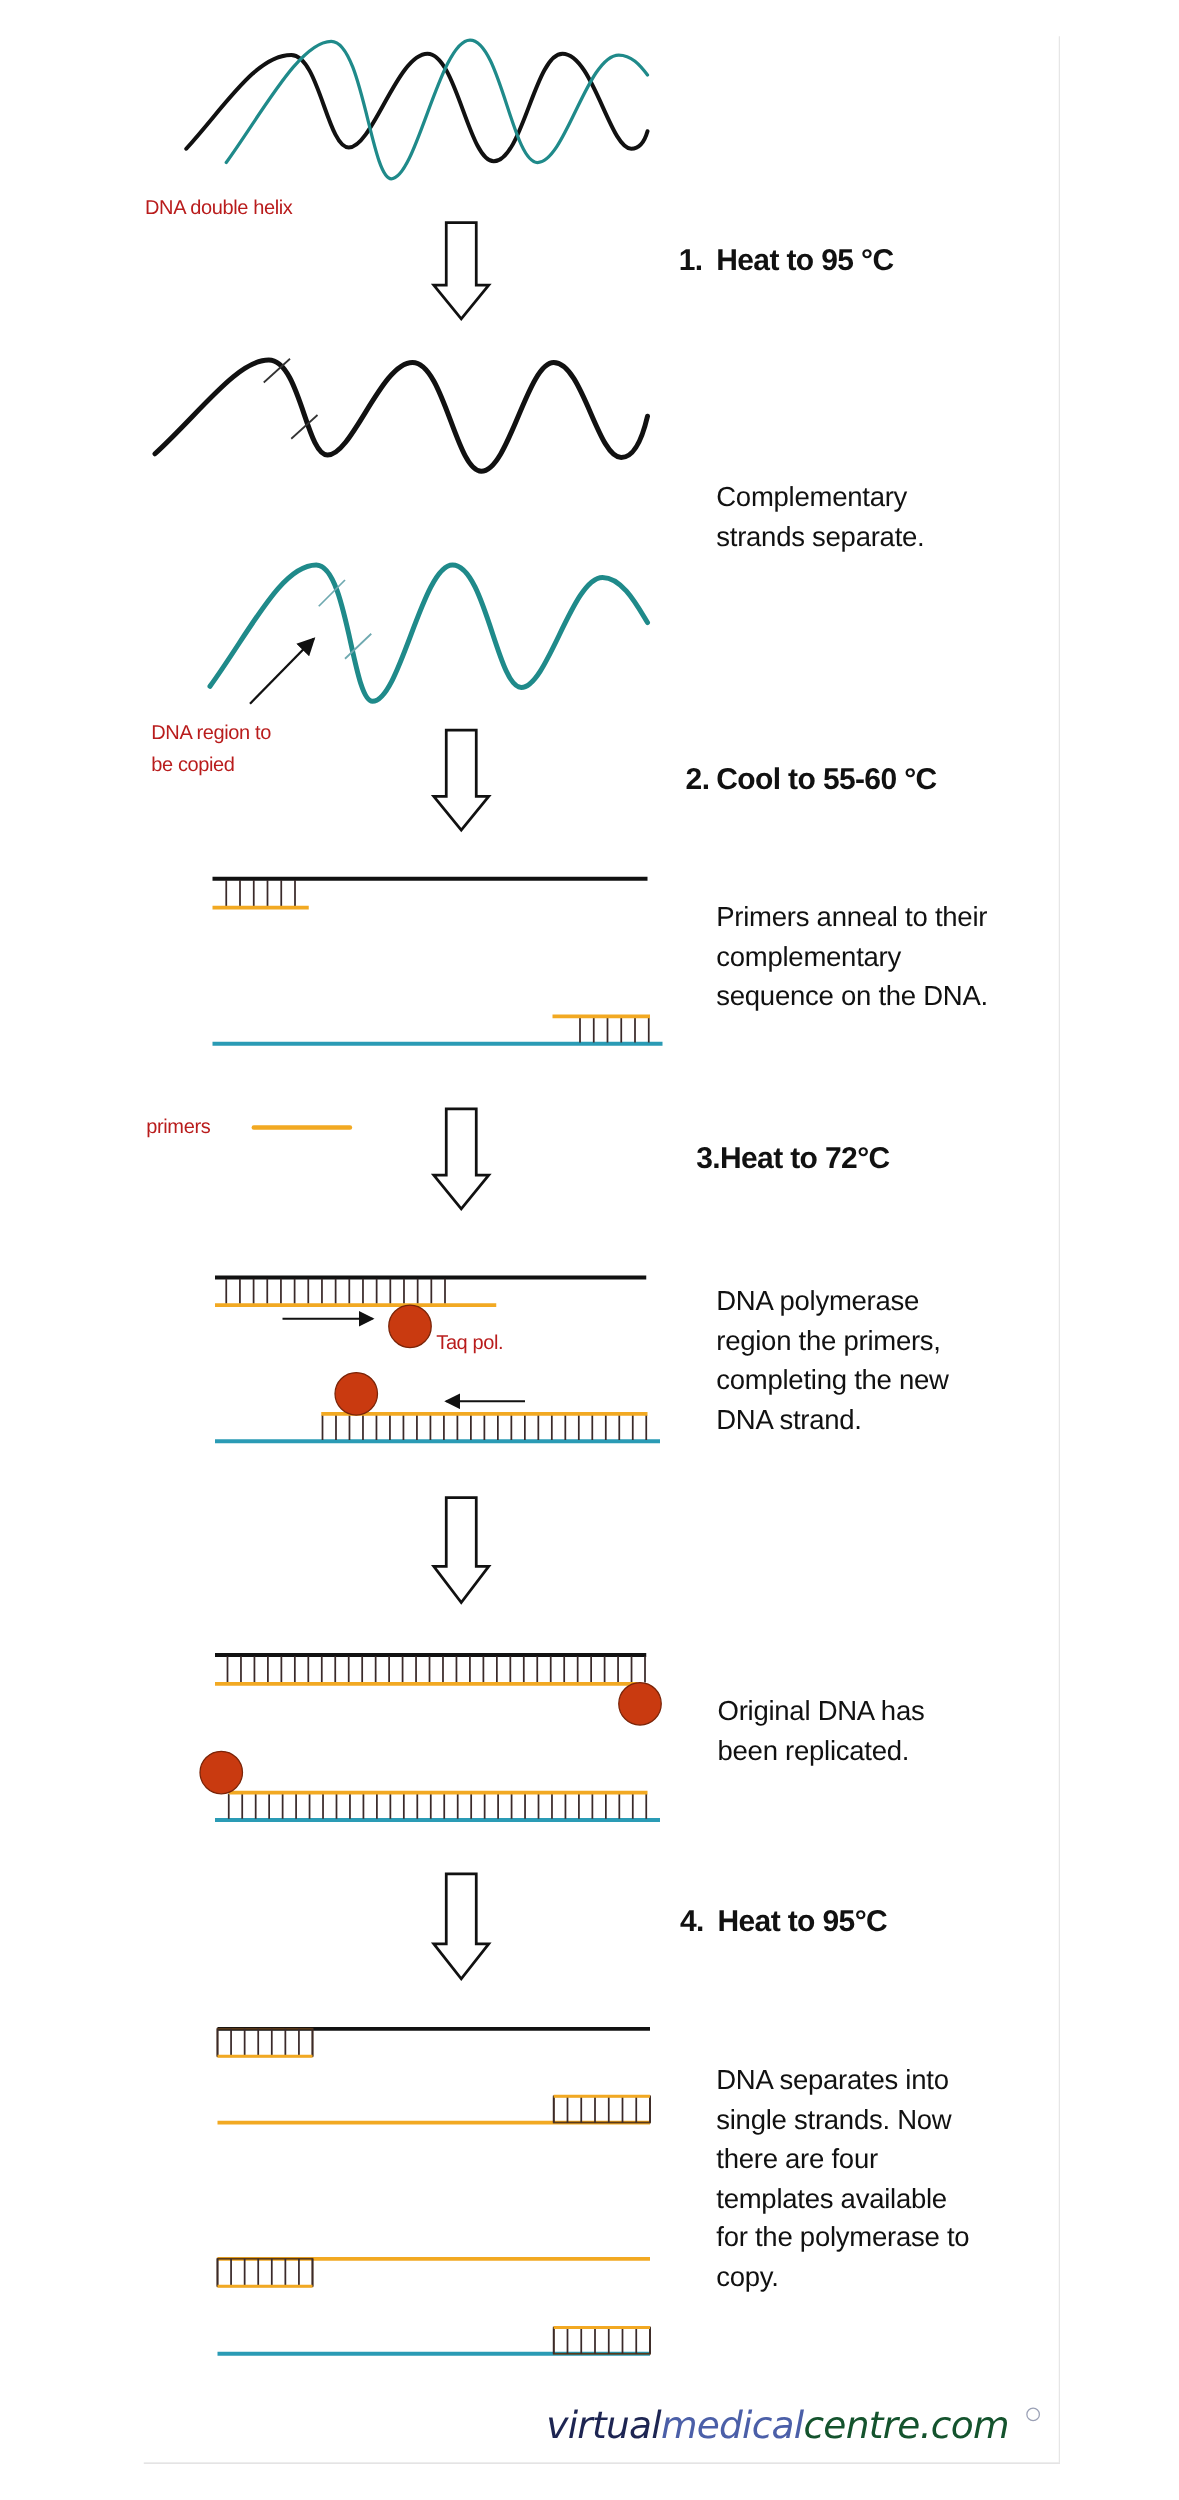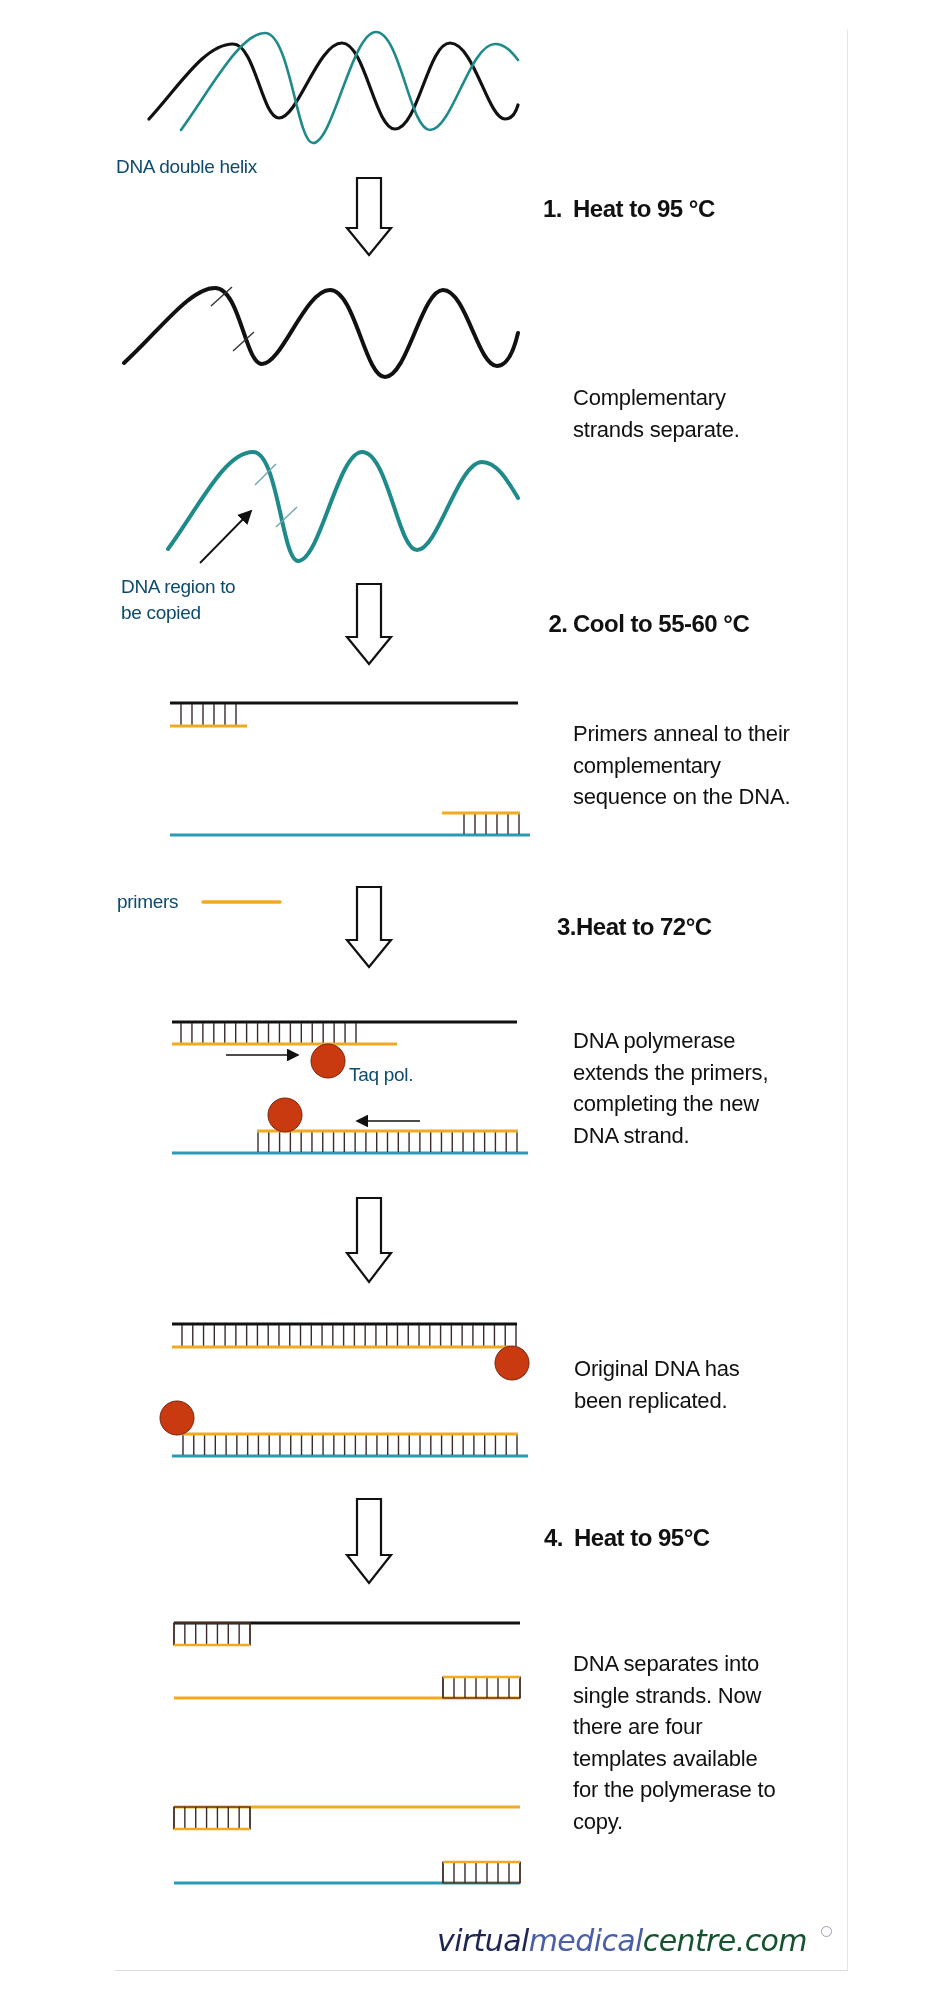--- a/index.html
+++ b/index.html
@@ -1,21 +1,21 @@
 <!DOCTYPE html>
 <html><head>
 <meta charset="utf-8">
 <style>
   html, body { margin: 0; padding: 0; background: #ffffff; }
   body { width: 943px; height: 2000px; position: relative; overflow: hidden;
          font-family: "Liberation Sans", sans-serif; color: #111; }
   #diagram { position: absolute; left: 0; top: 0; width: 943px; height: 2000px; }
   .frame-right { position: absolute; left: 847px; top: 29px; width: 1px; height: 1941px; background: #e6e6e6; }
   .frame-bottom { position: absolute; left: 115px; top: 1970px; width: 733px; height: 1px; background: #dcdcdc; }
-  .lbl { position: absolute; font-family: "Liberation Sans", sans-serif; color: #0c4a6e; font-size: 19px;
+  .lbl { position: absolute; font-family: "Liberation Sans", sans-serif; color: #b91c1c; font-size: 16px;
          letter-spacing: -0.3px; line-height: 25px; white-space: nowrap; }
   .step { position: absolute; font-family: "Liberation Sans", sans-serif; font-weight: bold; font-size: 24px;
           color: #111; white-space: nowrap; letter-spacing: -0.5px; }
   .step .num { display: inline-block; width: 30px; }
   .desc { position: absolute; font-family: "Liberation Sans", sans-serif; font-size: 22px; color: #111;
           line-height: 31.5px; white-space: pre-line; letter-spacing: -0.2px; }
   .logo { position: absolute; left: 437px; top: 1923px; font-family: "DejaVu Sans", sans-serif;
           font-size: 30px; font-style: italic; letter-spacing: -0.6px; white-space: nowrap; }
   .logo .c1 { color: #1d2552; text-align: center; }
   .logo .c2 { color: #4b5fa8; }
@@ -275,21 +275,21 @@
   <span class="num">2.</span><span>Cool to 55-60 °C</span>
 </div>
 <div class="desc" style="left:573px;top:718px;">Primers anneal to their
 complementary
 sequence on the DNA.</div>
 
 <div class="step" style="left:546px;top:913px;text-align:right;">
   <span class="num">3.</span><span>Heat to 72°C</span>
 </div>
 <div class="desc" style="left:573px;top:1025px;">DNA polymerase
-extends the primers,
+region the primers,
 completing the new
 DNA strand.</div>
 
 <div class="desc" style="left:574px;top:1353px;">Original DNA has
 been replicated.</div>
 
 <div class="step" style="left:544px;top:1524px;">
   <span class="num">4.</span><span>Heat  to 95°C</span>
 </div>
 <div class="desc" style="left:573px;top:1648px;">DNA separates into

